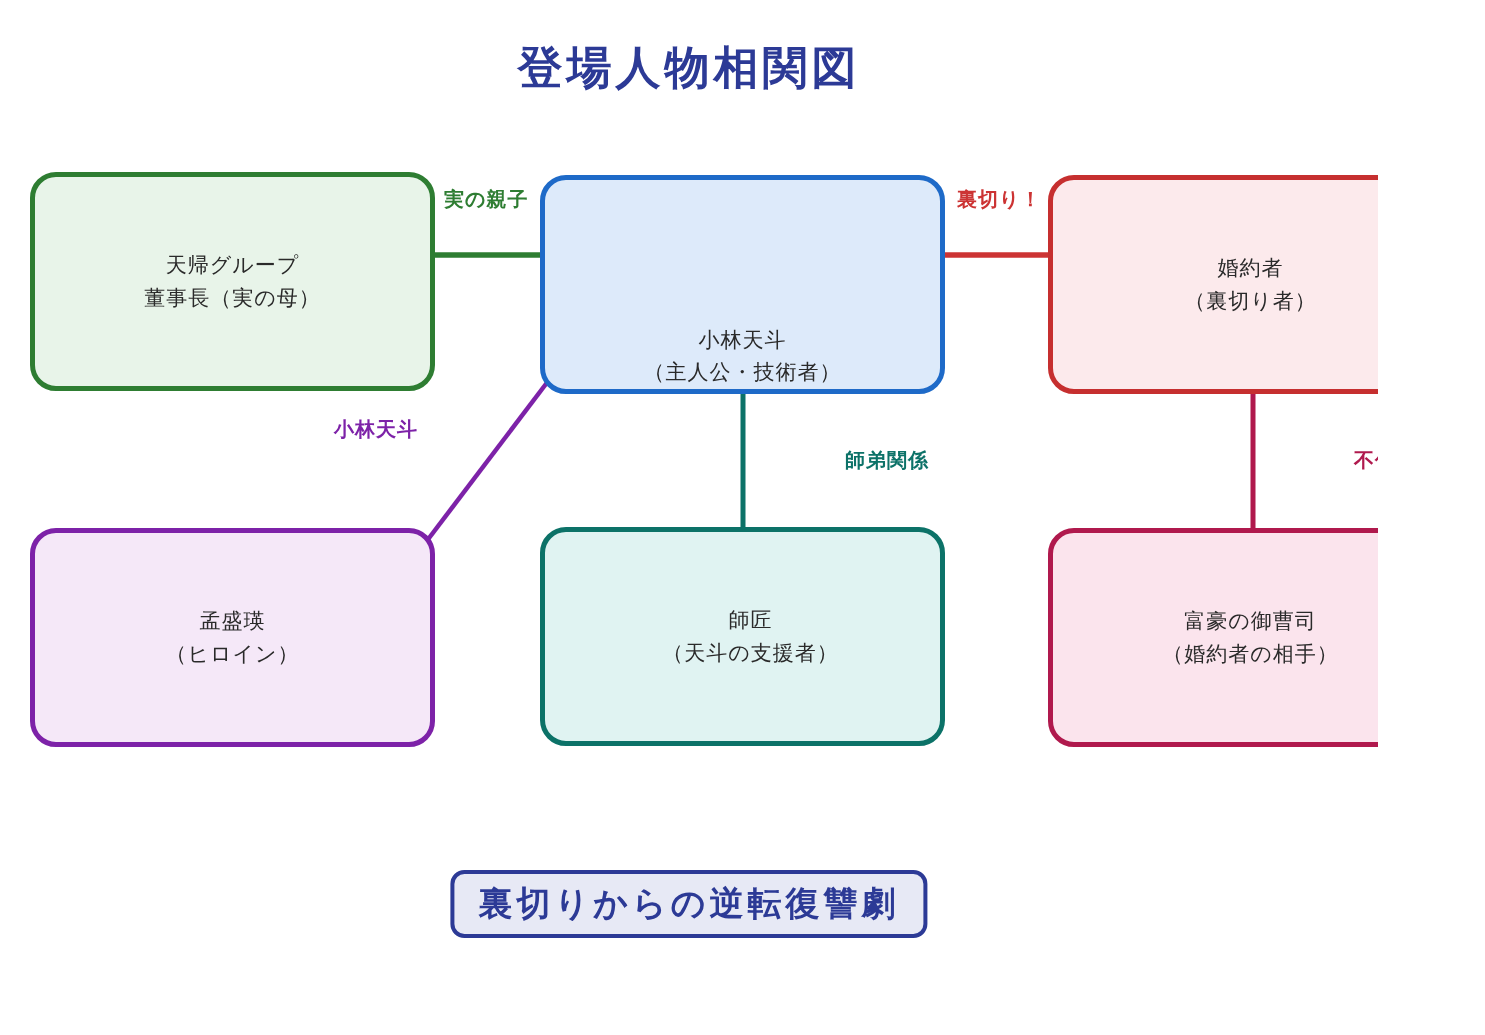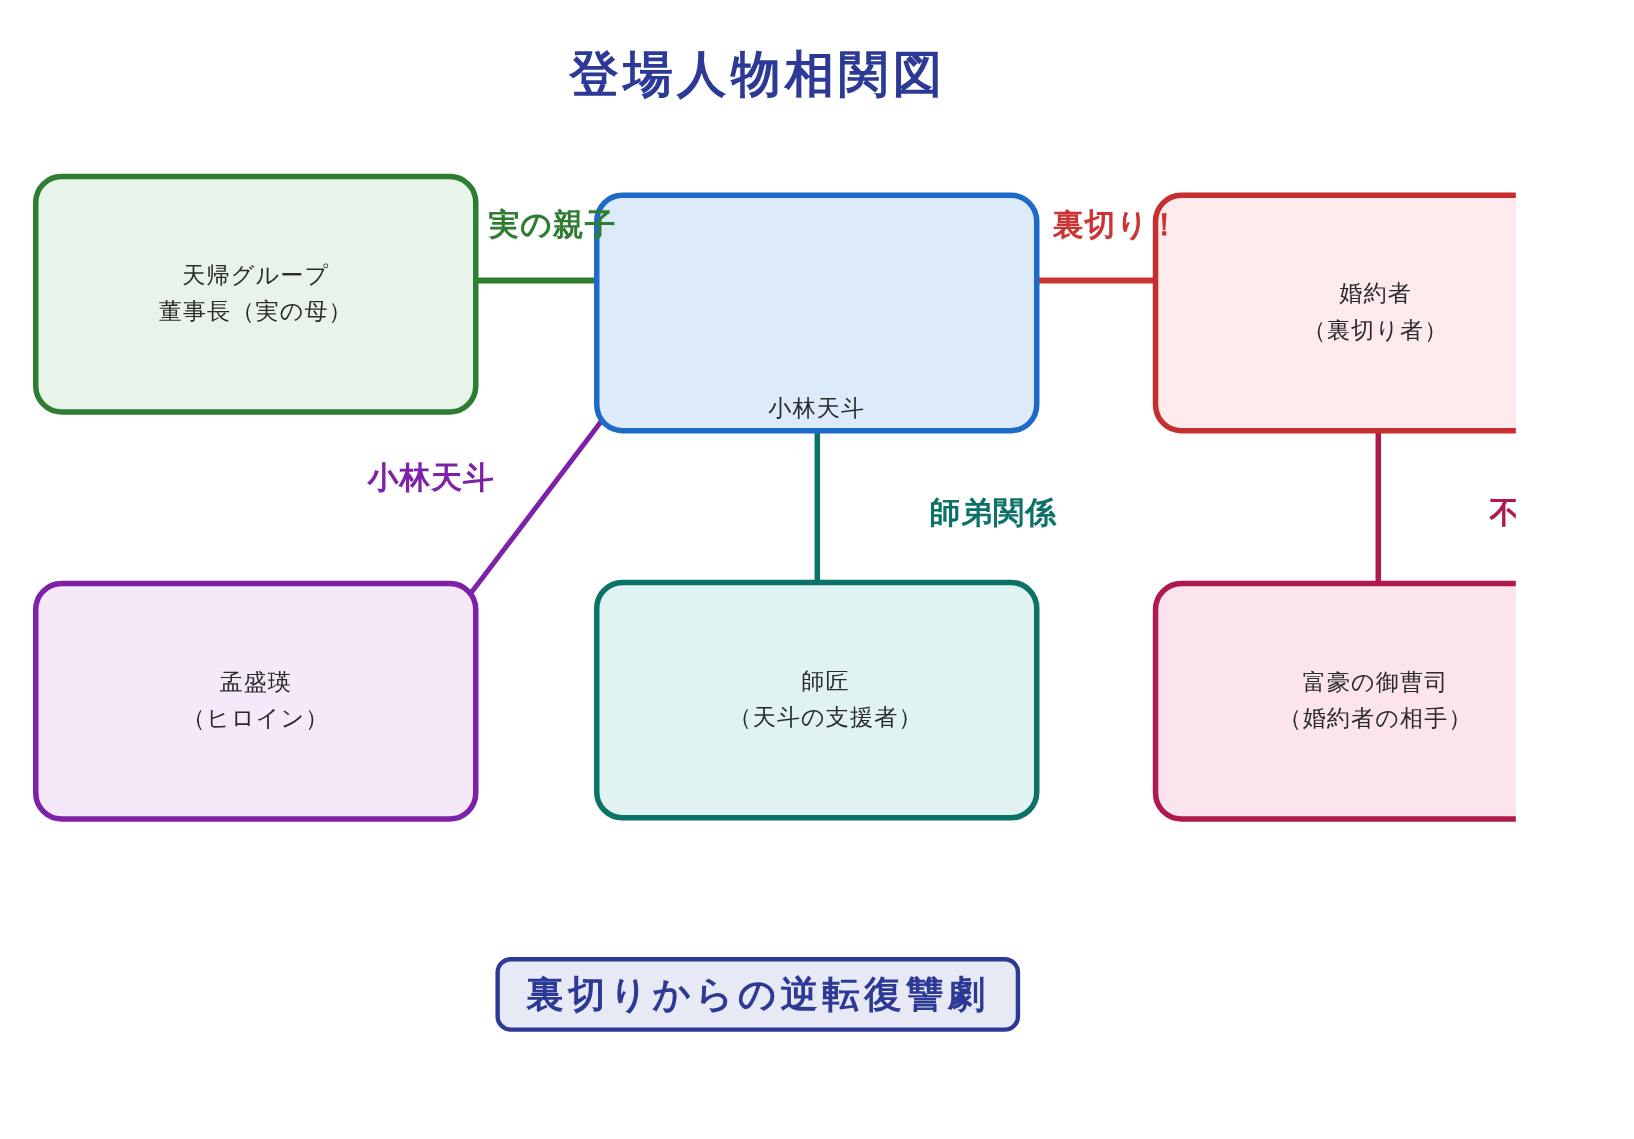--- a/index.html
+++ b/index.html
@@ -40,29 +40,29 @@
     align-items: center;
     justify-content: center;
     text-align: center;
   }
   .node .line {
     font-size: 21px;
     line-height: 1.55;
     color: #2a2a2a;
     letter-spacing: 1px;
   }
-  .node-mother      { left: 30px;   top: 158px; }
+  .node-mother      { left: 30px;   top: 172px; }
   .node-protagonist { left: 540px;  top: 175px; }
   .node-fiancee     { left: 1048px; top: 175px; }
   .node-heroine     { left: 30px;   top: 528px; }
   .node-master      { left: 540px;  top: 527px; }
   .node-rich-heir   { left: 1048px; top: 528px; }
   .edge-label {
     position: absolute;
-    font-size: 28px;
+    font-size: 20px;
     font-weight: bold;
     letter-spacing: 1px;
     white-space: nowrap;
   }
   .label-parent-child { left: 444px;  top: 186px; }
   .label-betrayal     { left: 957px;  top: 186px; }
   .label-true-love    { left: 334px;  top: 416px; }
   .label-mentorship   { left: 845px;  top: 447px; }
   .label-affair       { left: 1354px; top: 447px; }
   .banner {
@@ -116,20 +116,21 @@
     </g>
   </svg>
 
   <div class="node node-mother" style="border-color: rgb(46, 125, 50); background-color: rgb(232, 244, 233);">
     <div class="line">天帰グループ</div>
     <div class="line">董事長（実の母）</div>
   </div>
 
   <div class="node node-protagonist" style="border-color: rgb(30, 106, 200); background-color: rgb(221, 234, 250); justify-content: flex-end;">
     <div class="line">小林天斗</div>
+    <div class="line">（主人公・技術者）</div>
   </div>
 
   <div class="node node-fiancee" style="border-color: rgb(198, 47, 47); background-color: rgb(252, 234, 236); align-items: center;">
     <div class="line">婚約者</div>
     <div class="line">（裏切り者）</div>
   </div>
 
   <div class="node node-heroine" style="border-color: rgb(125, 34, 168); background-color: rgb(245, 232, 248);">
     <div class="line">孟盛瑛</div>
     <div class="line">（ヒロイン）</div>

